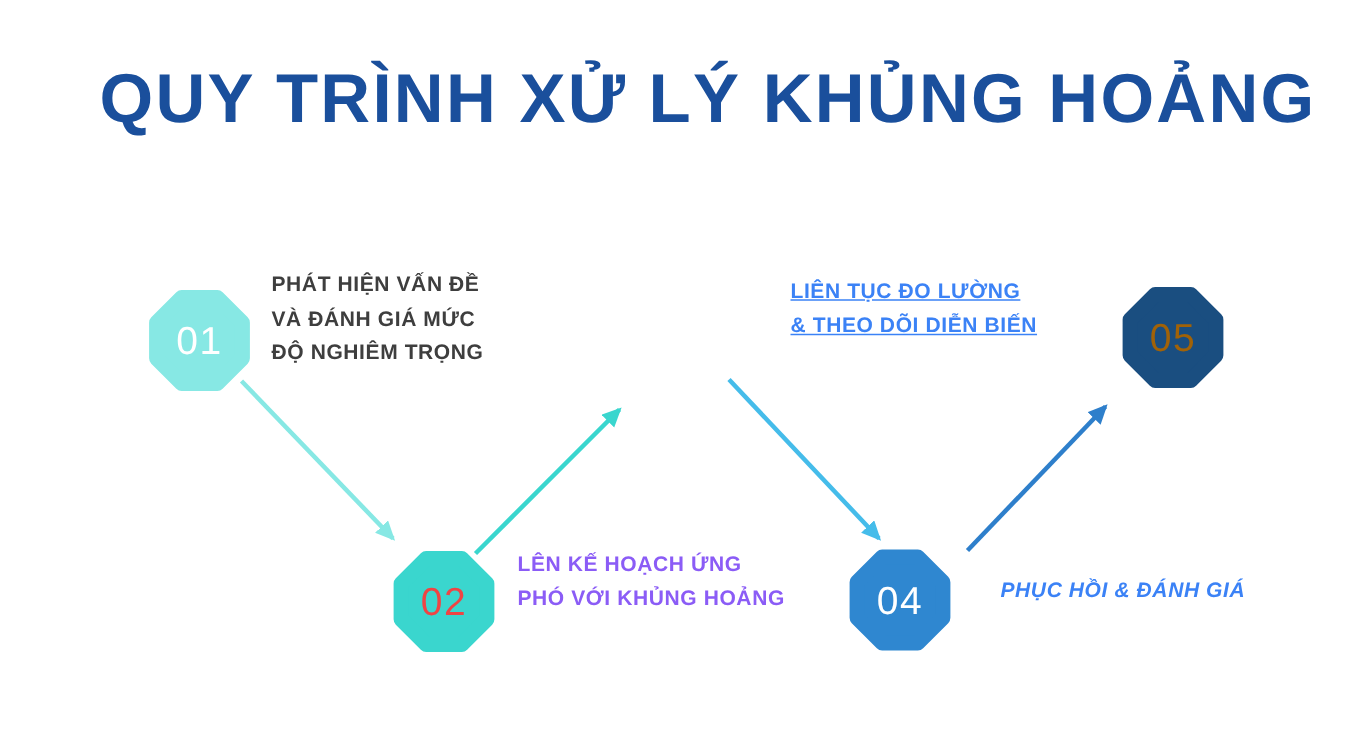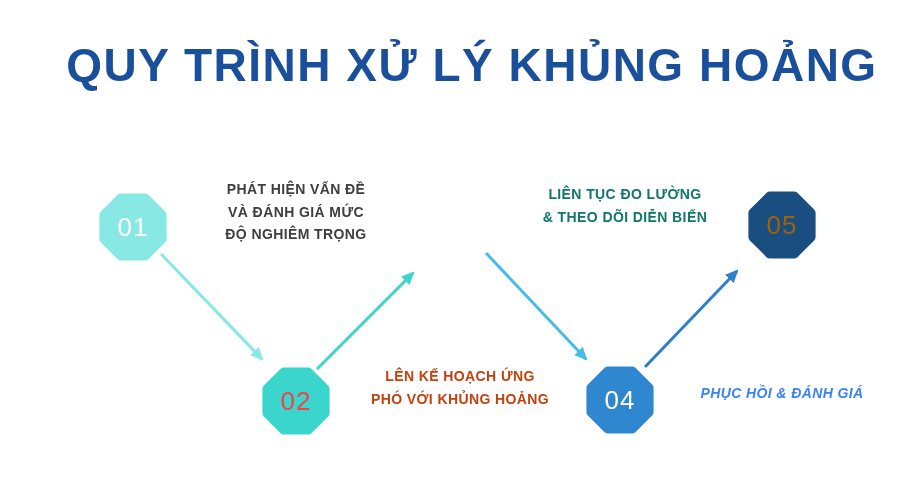--- a/index.html
+++ b/index.html
@@ -15,21 +15,21 @@
   .arrows{position:absolute;left:0;top:0;width:900px;height:500px;}
   .node{position:absolute;width:72px;height:72px;}
   .node svg{display:block;width:100%;height:100%;}
   .node .num{
     position:absolute;left:0;top:0;right:0;bottom:0;
     display:flex;align-items:center;justify-content:center;
     font-size:26px;font-weight:normal;letter-spacing:1px;
   }
   .step-label{
     position:absolute;transform:translate(-50%,-50%);
-    text-align:center;font-size:14px;font-weight:bold;line-height:22.5px;
+    font-size:14px;font-weight:bold;line-height:22.5px;
     letter-spacing:0.4px;white-space:pre-line;width:230px;
   }
 </style>
 </head>
 <body>
 
 <div class="canvas">
 
   <h1 class="title" style="color: rgb(26, 79, 156);">QUY TRÌNH XỬ LÝ KHỦNG HOẢNG</h1>
 
@@ -62,36 +62,36 @@
   </div>
 
   <div class="node" style="left:260px;top:365px;">
     <svg viewBox="0 0 72 72">
       <polygon points="47.9,7.4 24.1,7.4 7.4,24.1 7.4,47.9 24.1,64.6 47.9,64.6 64.6,47.9 64.6,24.1" stroke-width="10" stroke-linejoin="round" fill="#3AD6CE" stroke="#3AD6CE"></polygon>
     </svg>
     <span class="num" style="color: #ef4444;">02</span>
   </div>
 
 
-  <div class="node" style="left:584px;top:364px;">
+  <div class="node" style="left:564px;top:364px;">
     <svg viewBox="0 0 72 72">
       <polygon points="47.9,7.4 24.1,7.4 7.4,24.1 7.4,47.9 24.1,64.6 47.9,64.6 64.6,47.9 64.6,24.1" stroke-width="10" stroke-linejoin="round" fill="#2F87D0" stroke="#2F87D0"></polygon>
     </svg>
     <span class="num" style="color: rgb(255, 255, 255);">04</span>
   </div>
 
   <div class="node" style="left:746px;top:189px;">
     <svg viewBox="0 0 72 72">
       <polygon points="47.9,7.4 24.1,7.4 7.4,24.1 7.4,47.9 24.1,64.6 47.9,64.6 64.6,47.9 64.6,24.1" stroke-width="10" stroke-linejoin="round" fill="#1A4E80" stroke="#1A4E80"></polygon>
     </svg>
     <span class="num" style="color: #a16207; text-align: right;">05</span>
   </div>
 
   <div class="step-label" style="left: 296px; top: 212px; color: rgb(62, 62, 62);">PHÁT HIỆN VẤN ĐỀ
 VÀ ĐÁNH GIÁ MỨC
 ĐỘ NGHIÊM TRỌNG</div>
-  <div class="step-label" style="left: 460px; top: 387px; color: #c2410c;">LÊN KẾ HOẠCH ỨNG
+  <div class="step-label" style="left: 460px; top: 387px; color: #8b5cf6;">LÊN KẾ HOẠCH ỨNG
 PHÓ VỚI KHỦNG HOẢNG</div>
-  <div class="step-label" style="left: 625px; top: 205px; color: #0f766e;">LIÊN TỤC ĐO LƯỜNG
+  <div class="step-label" style="left: 642px; top: 205px; color: #3b82f6; text-decoration: underline;">LIÊN TỤC ĐO LƯỜNG
 &amp; THEO DÕI DIỄN BIẾN</div>
   <div class="step-label" style="left: 782px; top: 393px; color: #3b82f6; font-style: italic;">PHỤC HỒI &amp; ĐÁNH GIÁ</div>
 
 </div>
 
 </body></html>

